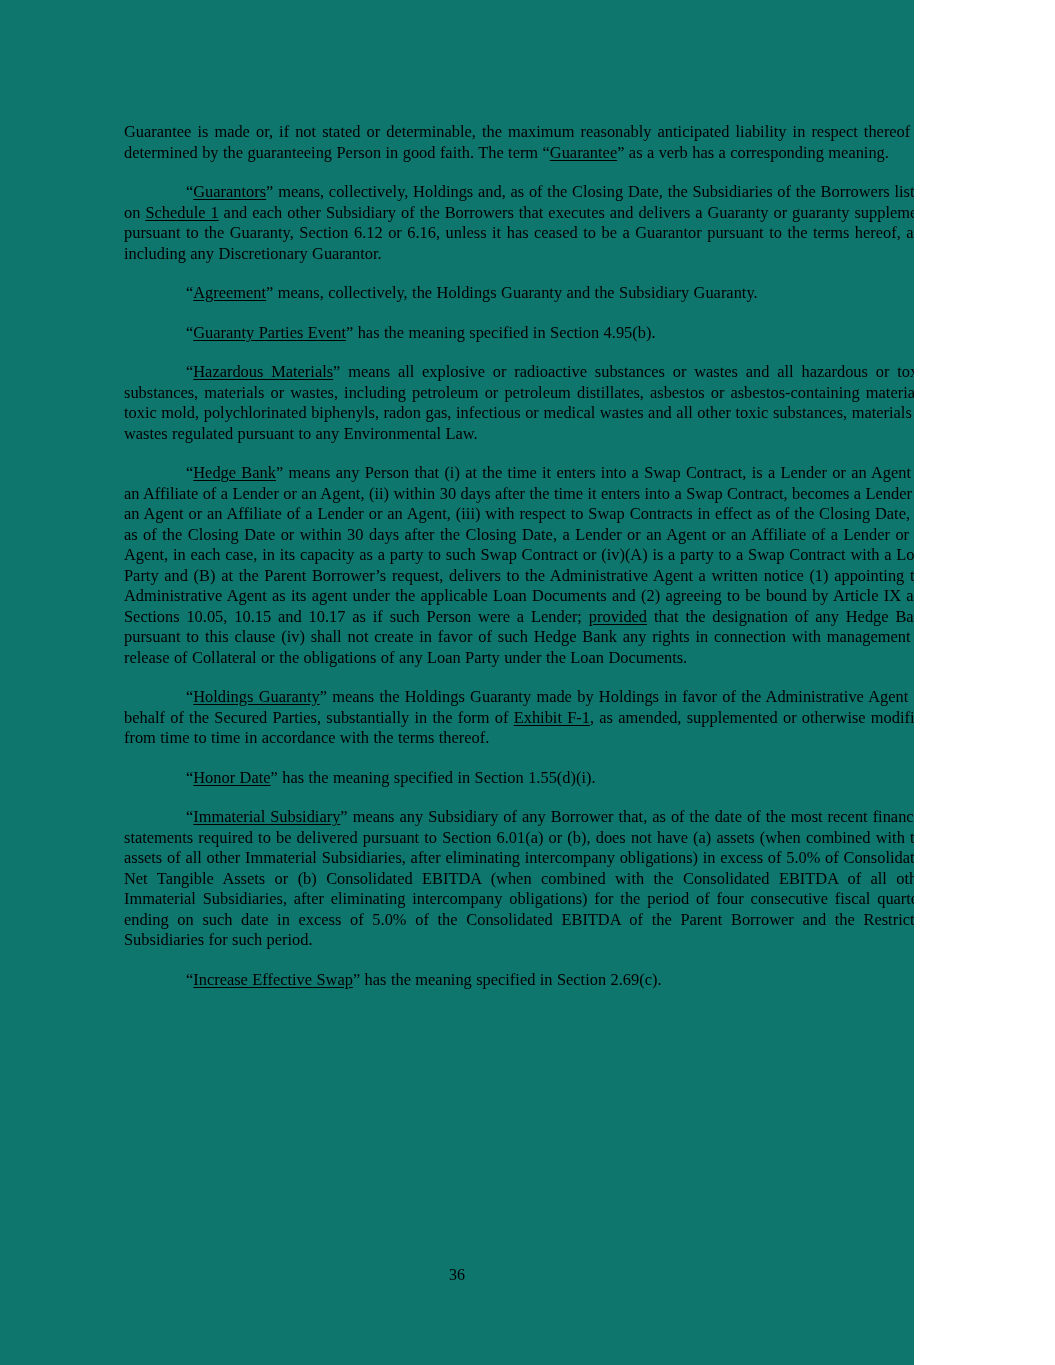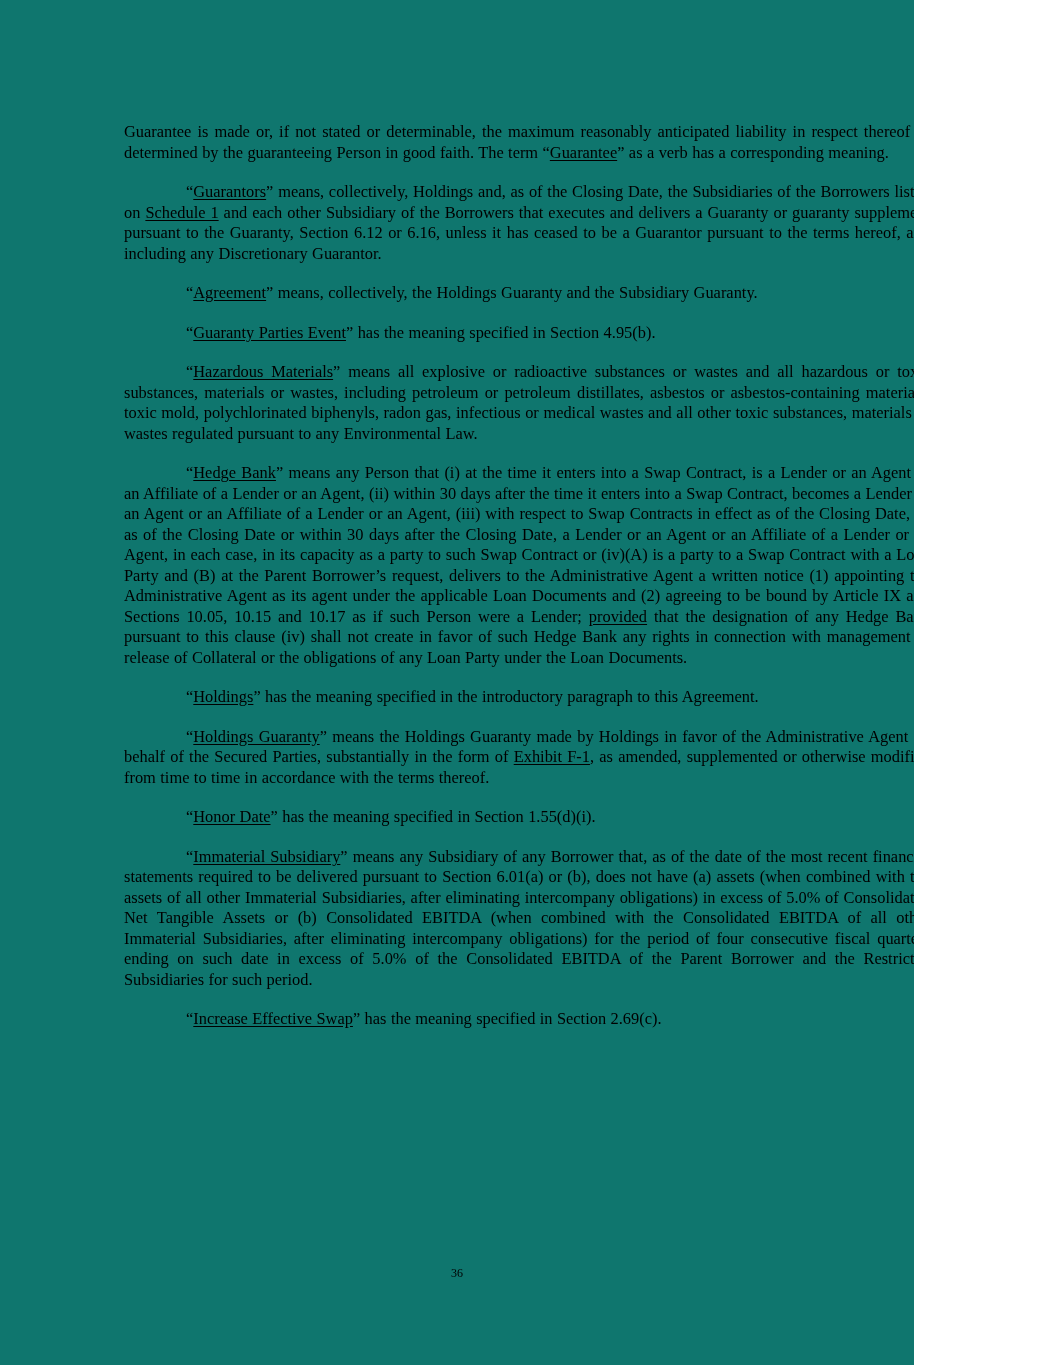--- a/index.html
+++ b/index.html
@@ -36,35 +36,34 @@
   .u {
     text-decoration: underline;
     text-underline-offset: 2px;
   }
   .page-number {
     position: absolute;
     left: 0;
     top: 1266px;
     width: 100%;
     text-align: center;
-    font-size: 12px;
+    font-size: 16px;
     color: #000000;
   }
 </style>
 </head>
 <body>
 
 <div class="page">
   <main class="content">
       <p class="para"><span>Guarantee is made or, if not stated or determinable, the maximum reasonably anticipated liability in respect thereof as determined by the guaranteeing Person in good faith.  The term “</span><span class="u">Guarantee</span><span>” as a verb has a corresponding meaning.</span></p>
       <p class="para indent"><span>“</span><span class="u">Guarantors</span><span>” means, collectively, Holdings and, as of the Closing Date, the Subsidiaries of the Borrowers listed on </span><span class="u">Schedule 1</span><span> and each other Subsidiary of the Borrowers that executes and delivers a Guaranty or guaranty supplement pursuant to the Guaranty, Section 6.12 or 6.16, unless it has ceased to be a Guarantor pursuant to the terms hereof, and including any Discretionary Guarantor.</span></p>
       <p class="para indent"><span>“</span><span class="u">Agreement</span><span>” means, collectively, the Holdings Guaranty and the Subsidiary Guaranty.</span></p>
       <p class="para indent"><span>“</span><span class="u">Guaranty Parties Event</span><span>” has the meaning specified in Section 4.95(b).</span></p>
       <p class="para indent"><span>“</span><span class="u">Hazardous Materials</span><span>” means all explosive or radioactive substances or wastes and all hazardous or toxic substances, materials or wastes, including petroleum or petroleum distillates, asbestos or asbestos-containing materials, toxic mold, polychlorinated biphenyls, radon gas, infectious or medical wastes and all other toxic substances, materials or wastes regulated pursuant to any Environmental Law.</span></p>
       <p class="para indent"><span>“</span><span class="u">Hedge Bank</span><span>” means any Person that (i) at the time it enters into a Swap Contract, is a Lender or an Agent or an Affiliate of a Lender or an Agent, (ii) within 30 days after the time it enters into a Swap Contract, becomes a Lender or an Agent or an Affiliate of a Lender or an Agent, (iii) with respect to Swap Contracts in effect as of the Closing Date, is, as of the Closing Date or within 30 days after the Closing Date, a Lender or an Agent or an Affiliate of a Lender or an Agent, in each case, in its capacity as a party to such Swap Contract or (iv)(A) is a party to a Swap Contract with a Loan Party and (B) at the Parent Borrower’s request, delivers to the Administrative Agent a written notice (1) appointing the Administrative Agent as its agent under the applicable Loan Documents and (2) agreeing to be bound by Article IX and Sections 10.05, 10.15 and 10.17 as if such Person were a Lender; </span><span class="u">provided</span><span> that the designation of any Hedge Bank pursuant to this clause (iv) shall not create in favor of such Hedge Bank any rights in connection with management or release of Collateral or the obligations of any Loan Party under the Loan Documents.</span></p>
-      <p class="para indent"><span>“</span><span class="u">Holdings</span><span>” has the meaning specified in the introductory paragraph to this Agreement.</span></p>
       <p class="para indent"><span>“</span><span class="u">Holdings Guaranty</span><span>” means the Holdings Guaranty made by Holdings in favor of the Administrative Agent on behalf of the Secured Parties, substantially in the form of </span><span class="u">Exhibit F-1</span><span>, as amended, supplemented or otherwise modified from time to time in accordance with the terms thereof.</span></p>
       <p class="para indent"><span>“</span><span class="u">Honor Date</span><span>” has the meaning specified in Section 1.55(d)(i).</span></p>
       <p class="para indent"><span>“</span><span class="u">Immaterial Subsidiary</span><span>” means any Subsidiary of any Borrower that, as of the date of the most recent financial statements required to be delivered pursuant to Section 6.01(a) or (b), does not have (a) assets (when combined with the assets of all other Immaterial Subsidiaries, after eliminating intercompany obligations) in excess of 5.0% of Consolidated Net Tangible Assets or (b) Consolidated EBITDA (when combined with the Consolidated EBITDA of all other Immaterial Subsidiaries, after eliminating intercompany obligations) for the period of four consecutive fiscal quarters ending on such date in excess of 5.0% of the Consolidated EBITDA of the Parent Borrower and the Restricted Subsidiaries for such period.</span></p>
       <p class="para indent"><span>“</span><span class="u">Increase Effective Swap</span><span>” has the meaning specified in Section 2.69(c).</span></p>
     </main>
   <footer class="page-number">36</footer>
 </div>
 
 </body></html>

